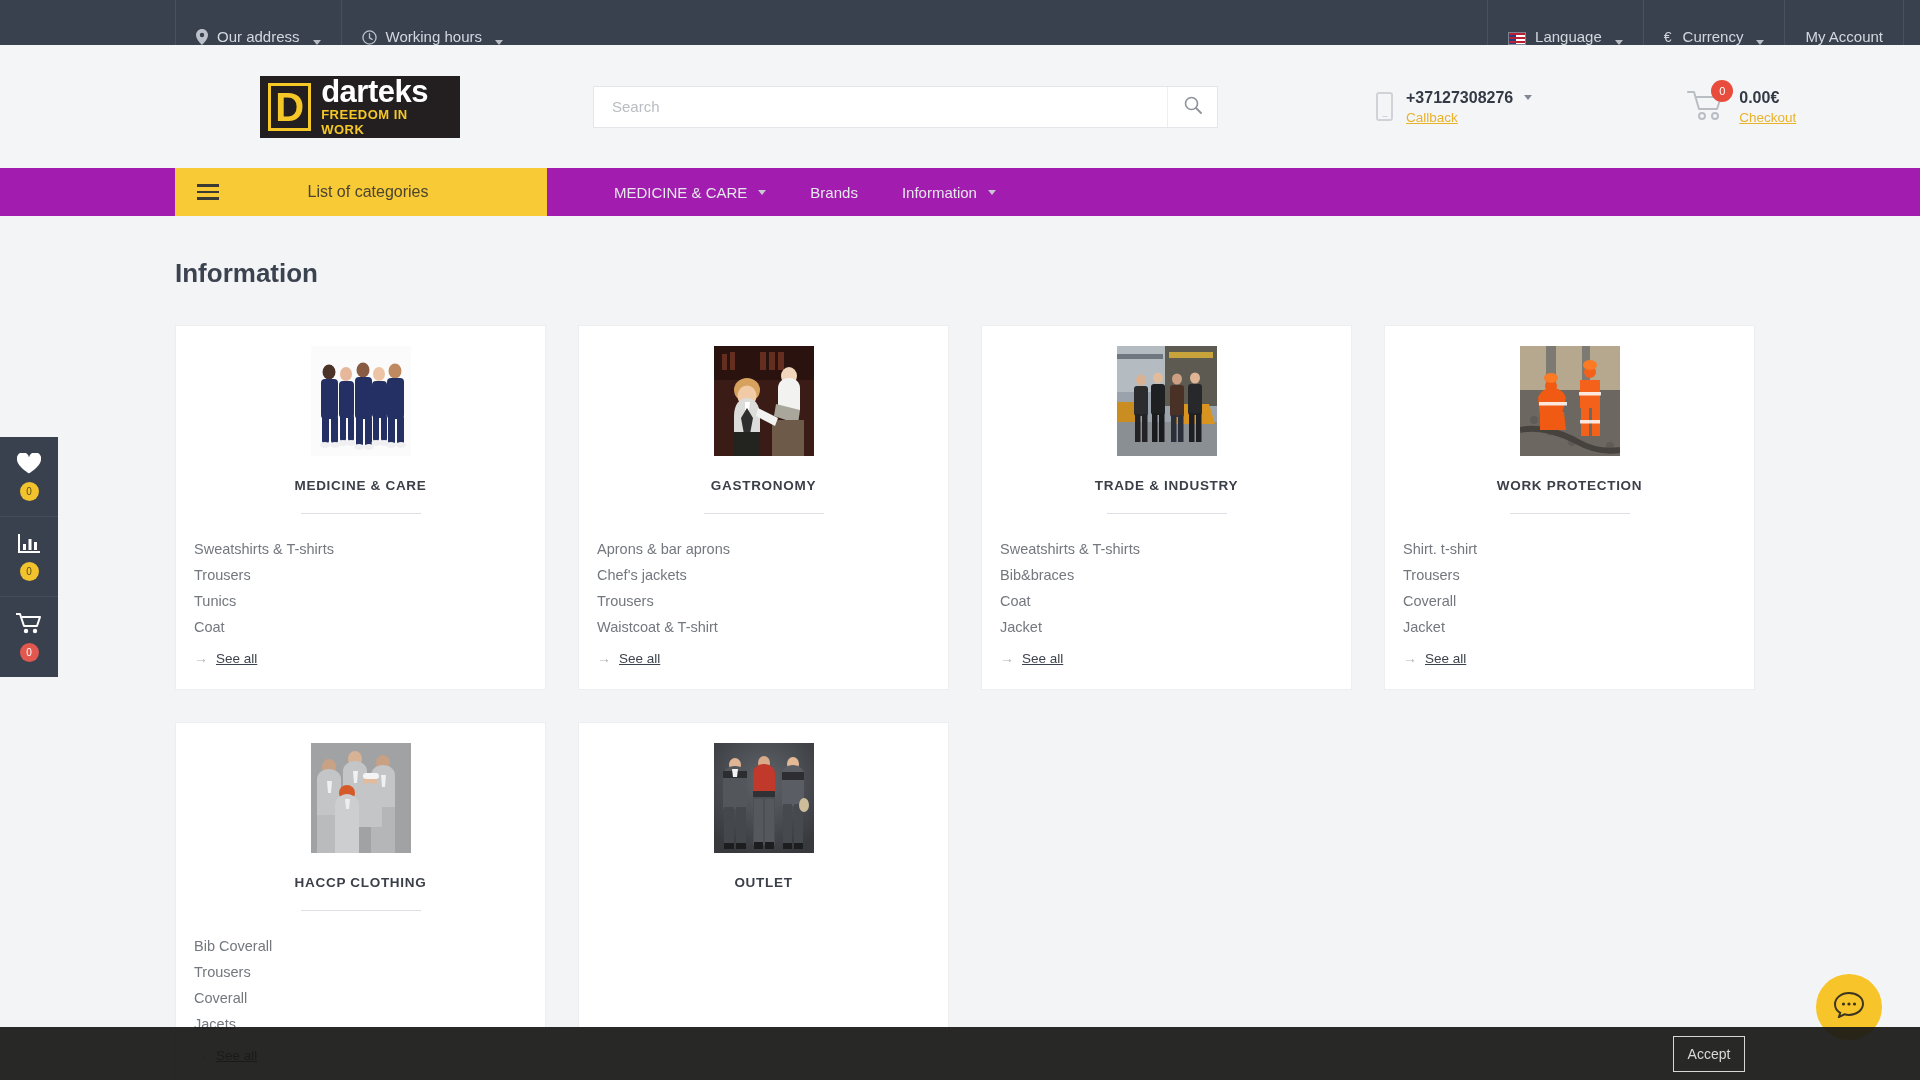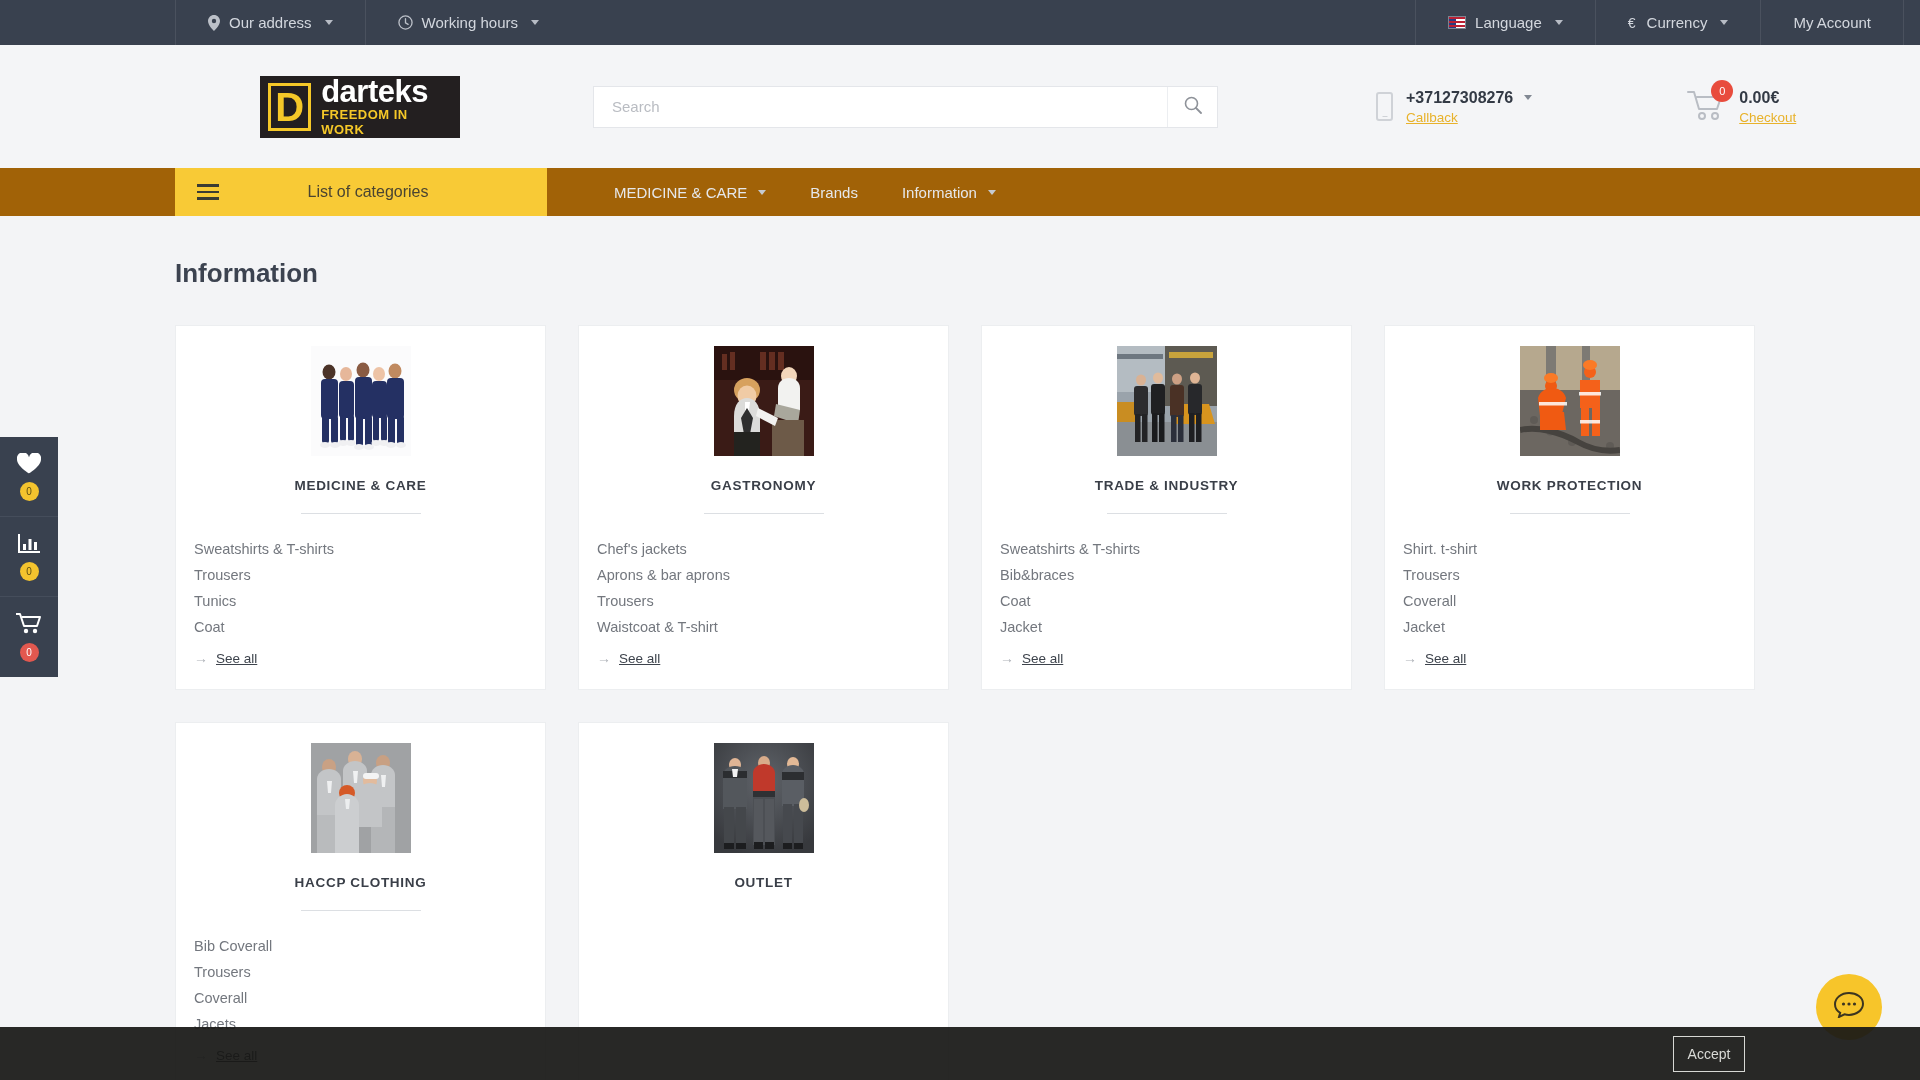--- a/index.html
+++ b/index.html
@@ -16,22 +16,22 @@
     background: #39414f;
     display: flex;
     align-items: stretch;
     color: #d3d7de;
     font-size: 15px;
     position: relative;
   }
   .topbar-left { display: flex; margin-left: 175px; }
   .topbar-right { display: flex; margin-left: auto; margin-right: 16px; }
   .tb-item {
-    display: flex; align-items: center; gap: 9px;
-    padding: 0 32px;
+    display: flex; align-items: flex-end; gap: 9px;
+    padding: 0 20px;
     border-left: 1px solid #4a515e;
     cursor: pointer;
     white-space: nowrap;
   }
   .topbar-right .tb-item:last-child { border-right: 1px solid #4a515e; }
   .tb-item:first-child { }
   .tb-icon { display: flex; align-items: center; opacity: .85; }
   .caret {
     width: 0; height: 0;
     border-left: 4px solid transparent;
@@ -148,21 +148,21 @@
   .cart-total { font-size: 16px; font-weight: bold; color: #333a45; }
   .checkout {
     font-size: 13.5px; color: #e8b22b;
     text-decoration: underline; cursor: pointer;
     display: block; margin-top: 3px;
   }
 
   
   .navbar {
     height: 48px;
-    background: #a16207;
+    background: #a21caf;
     display: flex; align-items: stretch;
     position: relative;
   }
   .cat-toggle {
     margin-left: 175px;
     width: 372px;
     background: #f8ca36;
     display: flex; align-items: center;
     cursor: pointer;
   }
@@ -533,22 +533,22 @@
           <ellipse cx="75" cy="30" rx="8" ry="9" fill="#f2d6bb"></ellipse>
           <path d="M64 42c0-6 5-10 11-10s11 4 11 10v22H64z" fill="#f2f2f0"></path>
           <path d="M62 58l24 6-2 14-24-8z" fill="#a9a79c"></path>
           <rect x="58" y="74" width="32" height="36" fill="#6d5a48"></rect>
           <path d="M44 62l20 10-3 8-19-10z" fill="#f2f2f0"></path>
         </svg>
       </div>
       <div class="card-title">GASTRONOMY</div>
       <div class="card-sep"></div>
       <ul class="sublist">
+        <li>Aprons &amp; bar aprons</li>
         <li>Chef's jackets</li>
-        <li>Aprons &amp; bar aprons</li>
         <li>Trousers</li>
         <li>Waistcoat &amp; T-shirt</li>
       </ul>
       <div class="seeall">
         <span class="arrow">→</span>
         <span class="lbl">See all</span>
       </div>
     </div>
 
     <div class="card">

